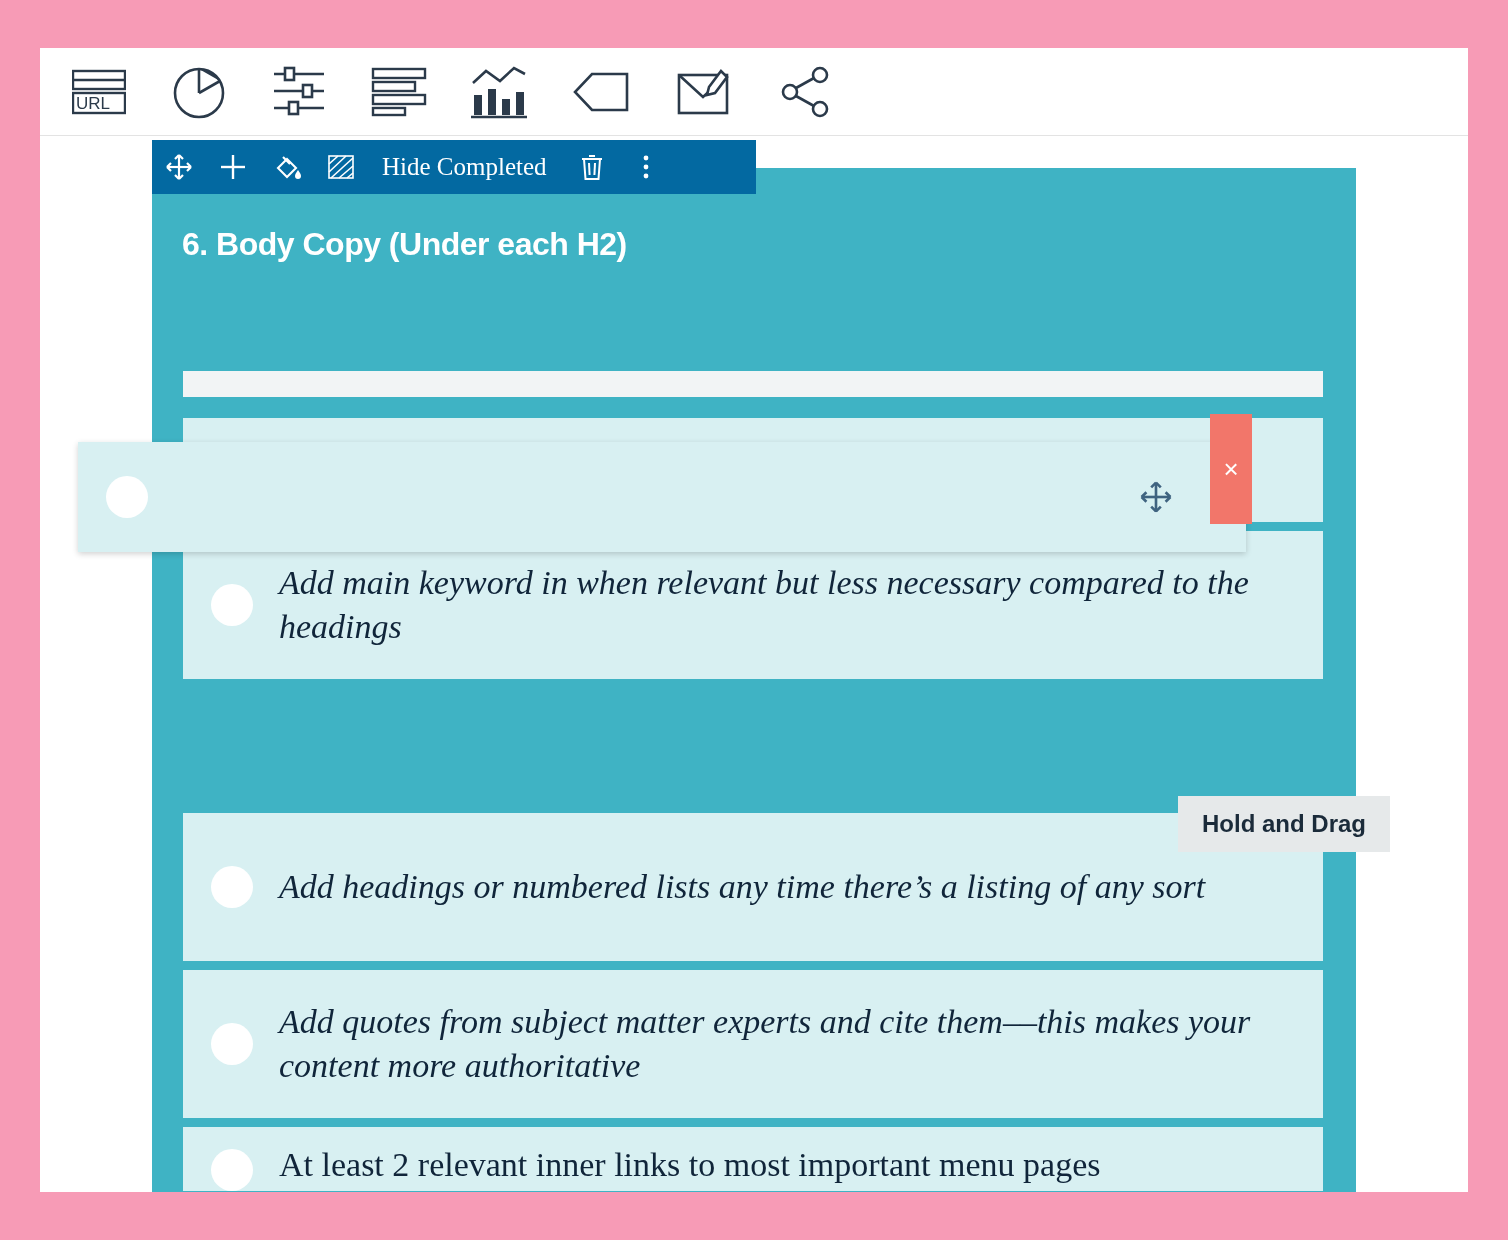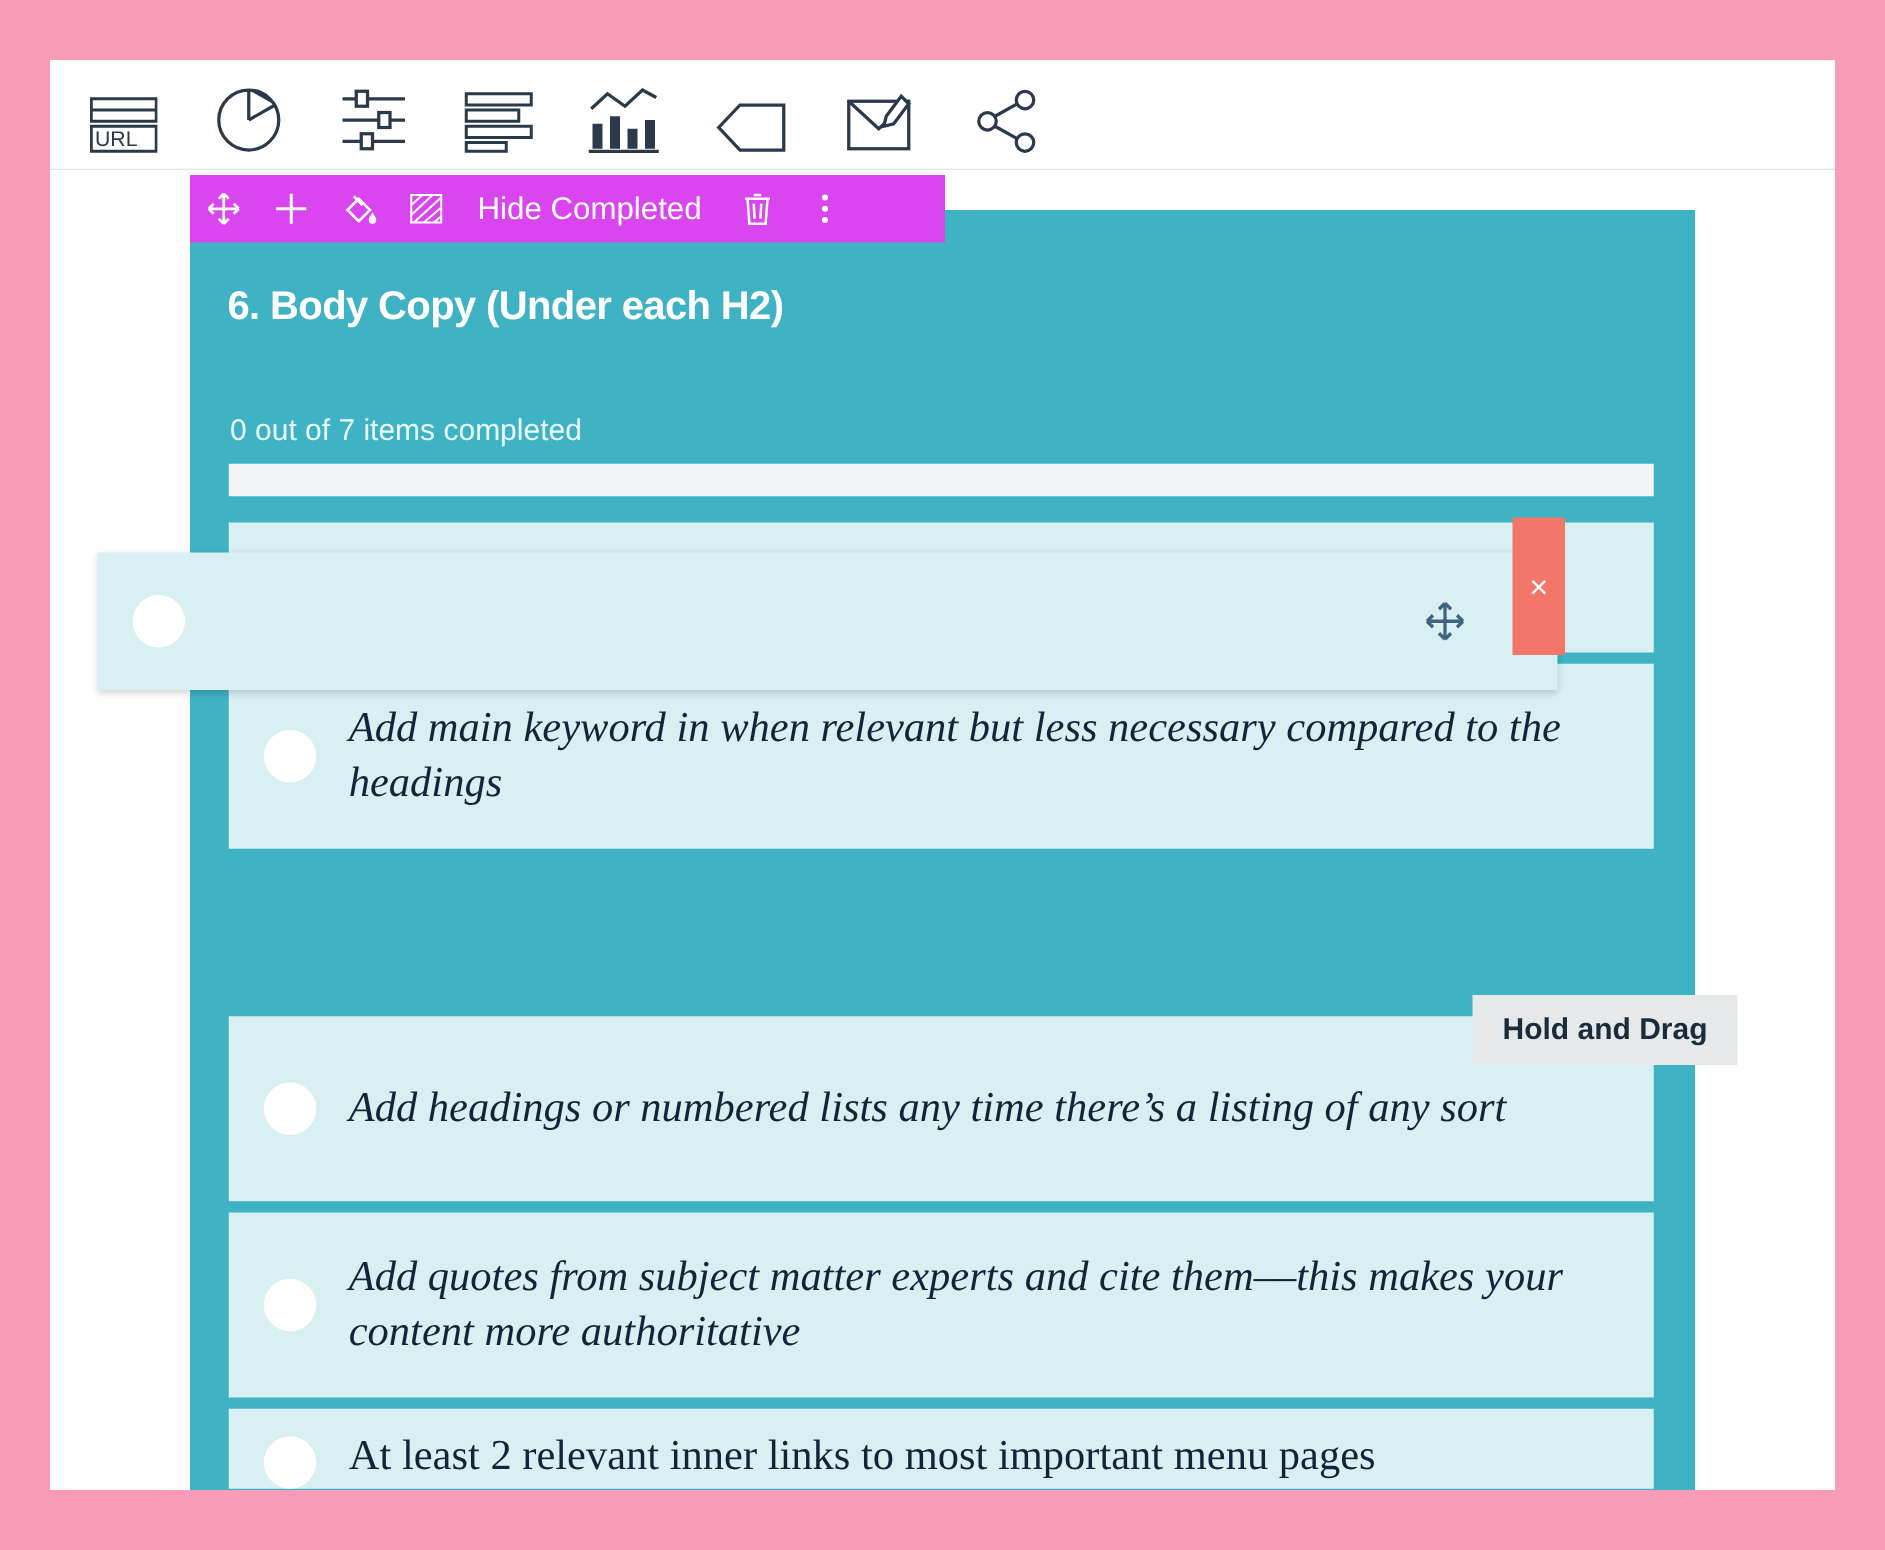--- a/index.html
+++ b/index.html
@@ -35,21 +35,21 @@
     background: #ffffff;
     border-bottom: 1px solid #e3e3e3;
   }
   .icon-toolbar .tb-icon {
     position: absolute;
     top: 50%;
     transform: translateY(-50%);
     width: 62px;
     height: 62px;
     display: flex;
-    align-items: flex-end;
+    align-items: center;
     justify-content: center;
     color: #1d4ed8;
   }
   .icon-toolbar .tb-icon svg { display: block; }
 
   .strip-below {
     position: absolute;
     left: 0;
     top: 88px;
     width: 1428px;
@@ -57,24 +57,25 @@
     background: #ffffff;
   }
 
   
   .action-bar {
     position: absolute;
     left: 152px;
     top: 140px;
     width: 604px;
     height: 54px;
-    background: #d946ef;
+    background: #0369a1;
     display: flex;
     align-items: center;
     color: #ffffff;
+    font-family: Liberation Serif, serif;
   }
   .action-bar .ab-icon {
     width: 54px;
     height: 54px;
     display: flex;
     align-items: center;
     justify-content: center;
     color: #ffffff;
   }
   .action-bar .ab-label {
@@ -301,21 +302,20 @@
       </svg>
     </div>
   </div>
 
   <div class="strip-below"></div>
 </div>
 
 <div class="checklist-card">
 
   <div class="card-title">6. Body Copy (Under each H2)</div>
-  <div class="card-progress-text">0 out of 7 items completed</div>
 
   <div class="progress-track">
     <div class="progress-fill" style="width: 0%;"></div>
   </div>
 
   <div class="items">
 
     <div class="item">
       <div class="bullet"></div>
       <div class="item-text">Write in short sentences</div>

